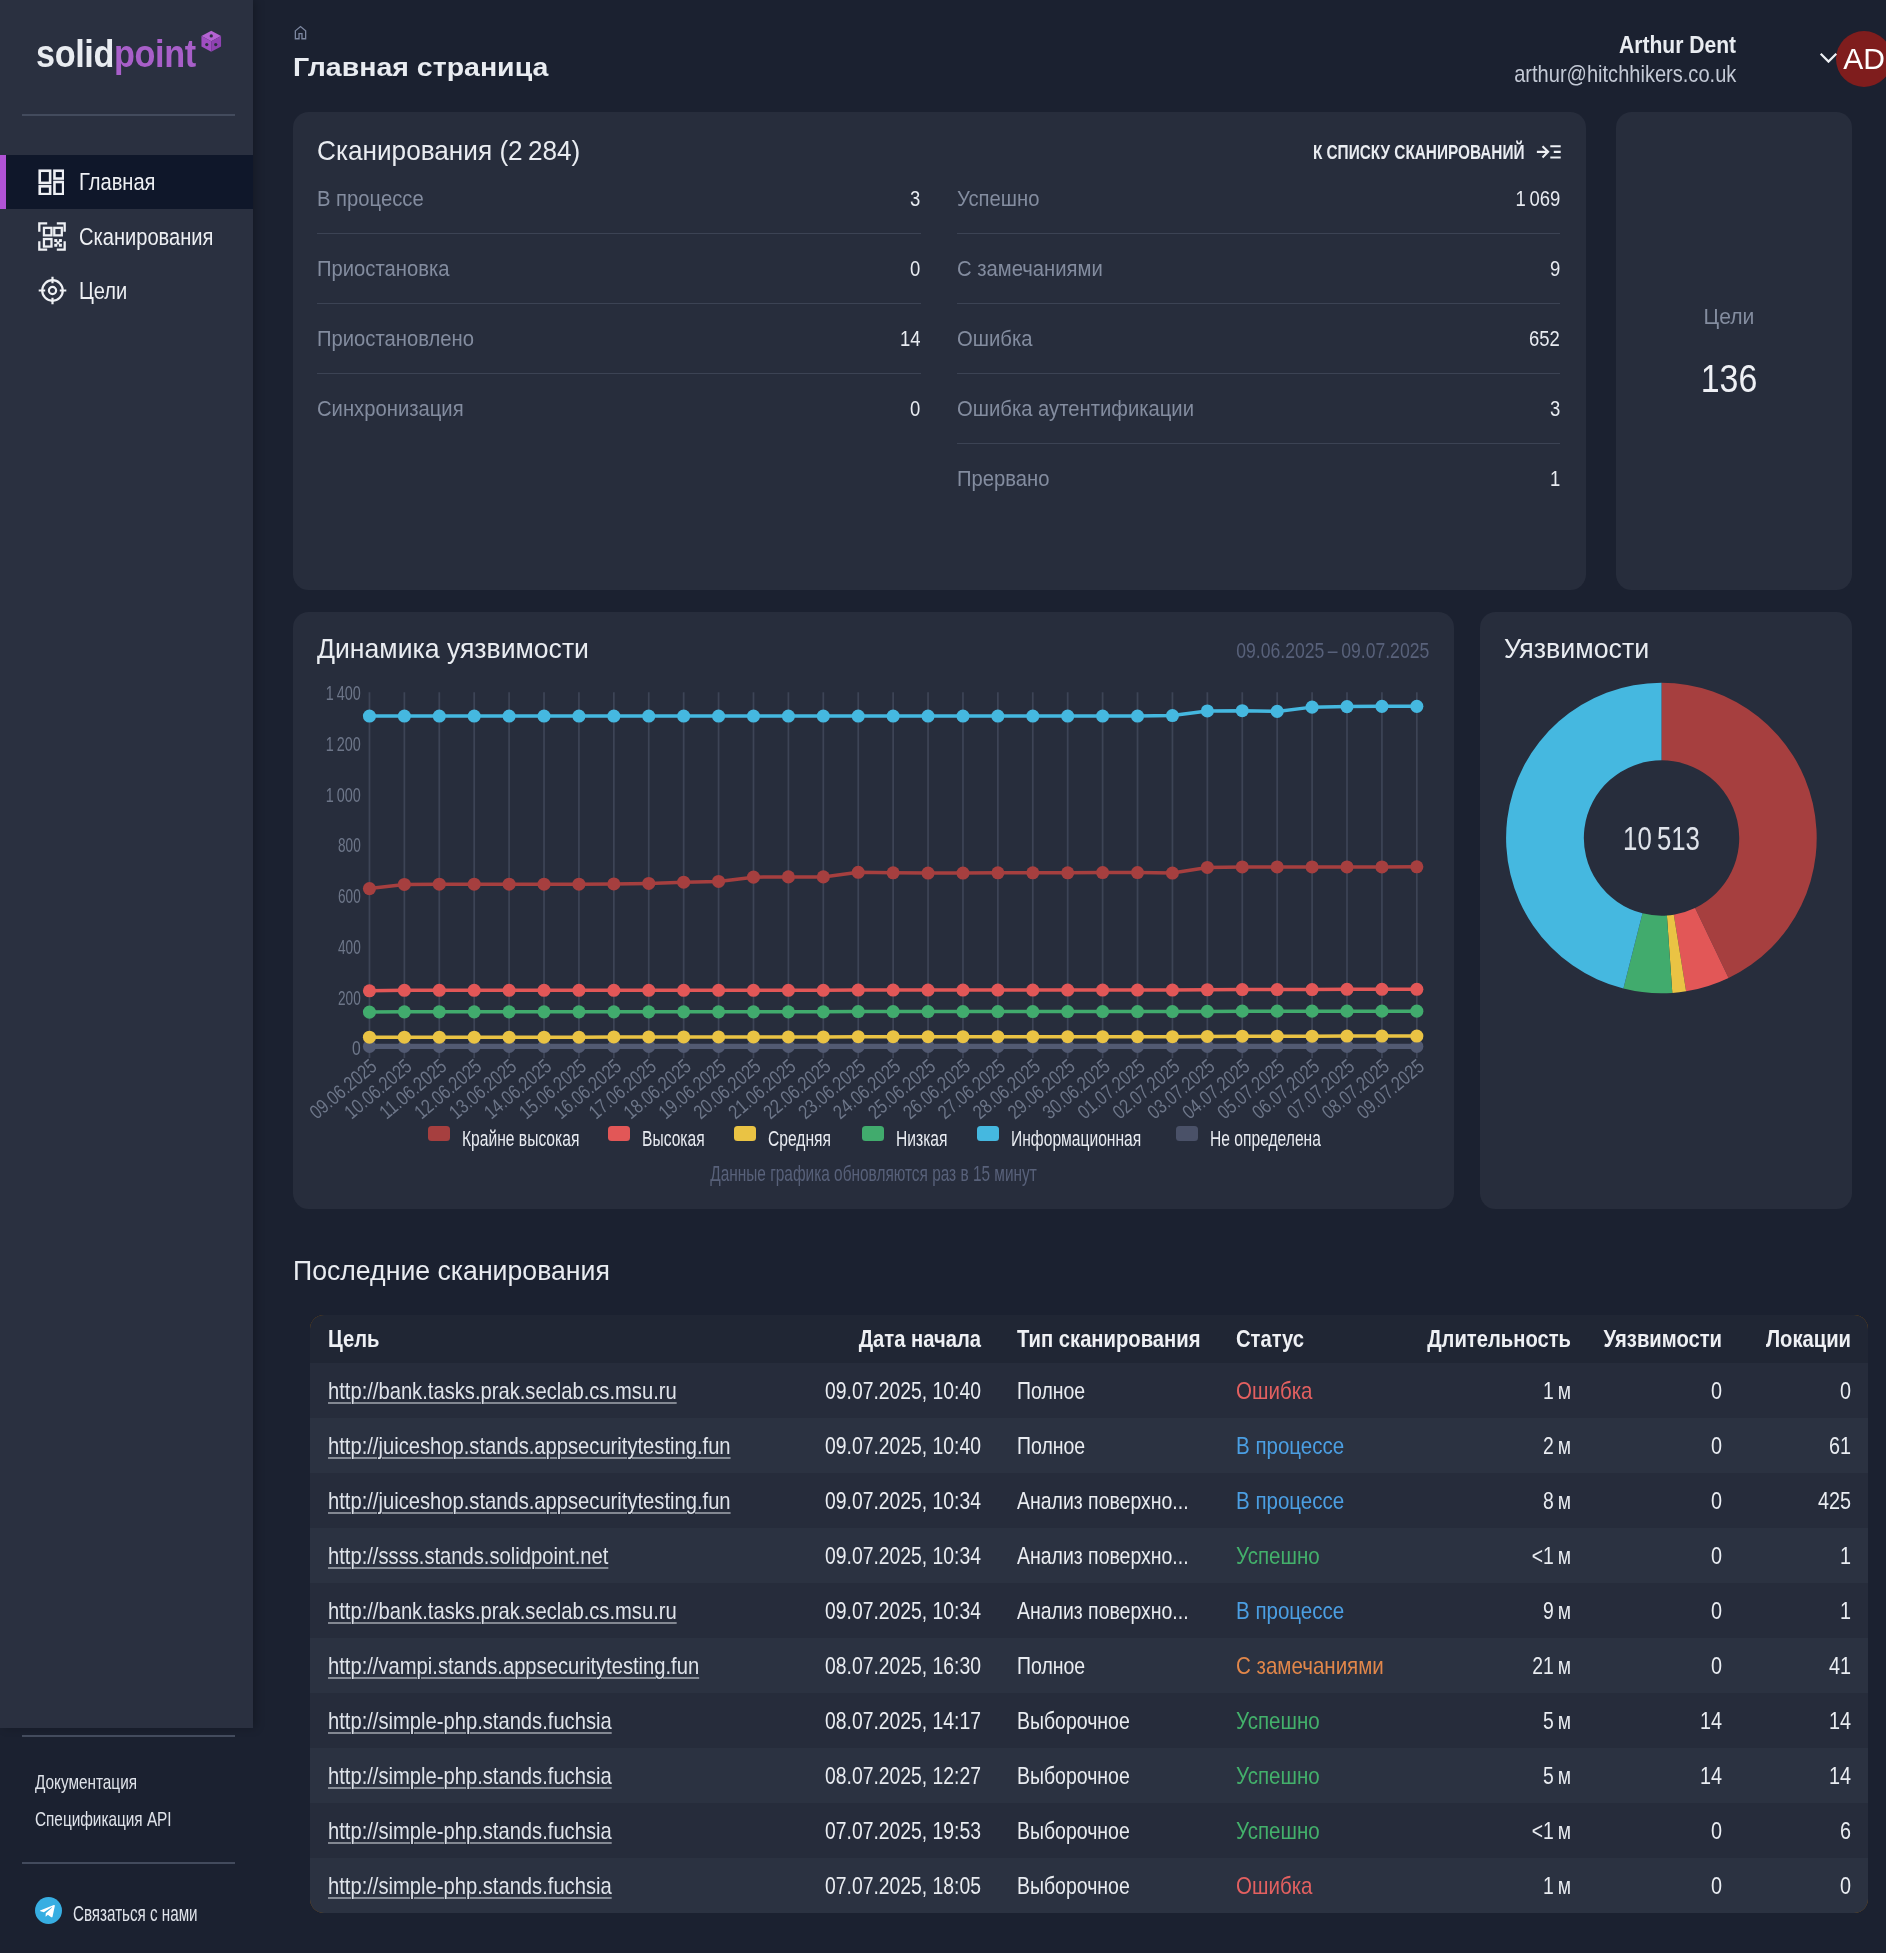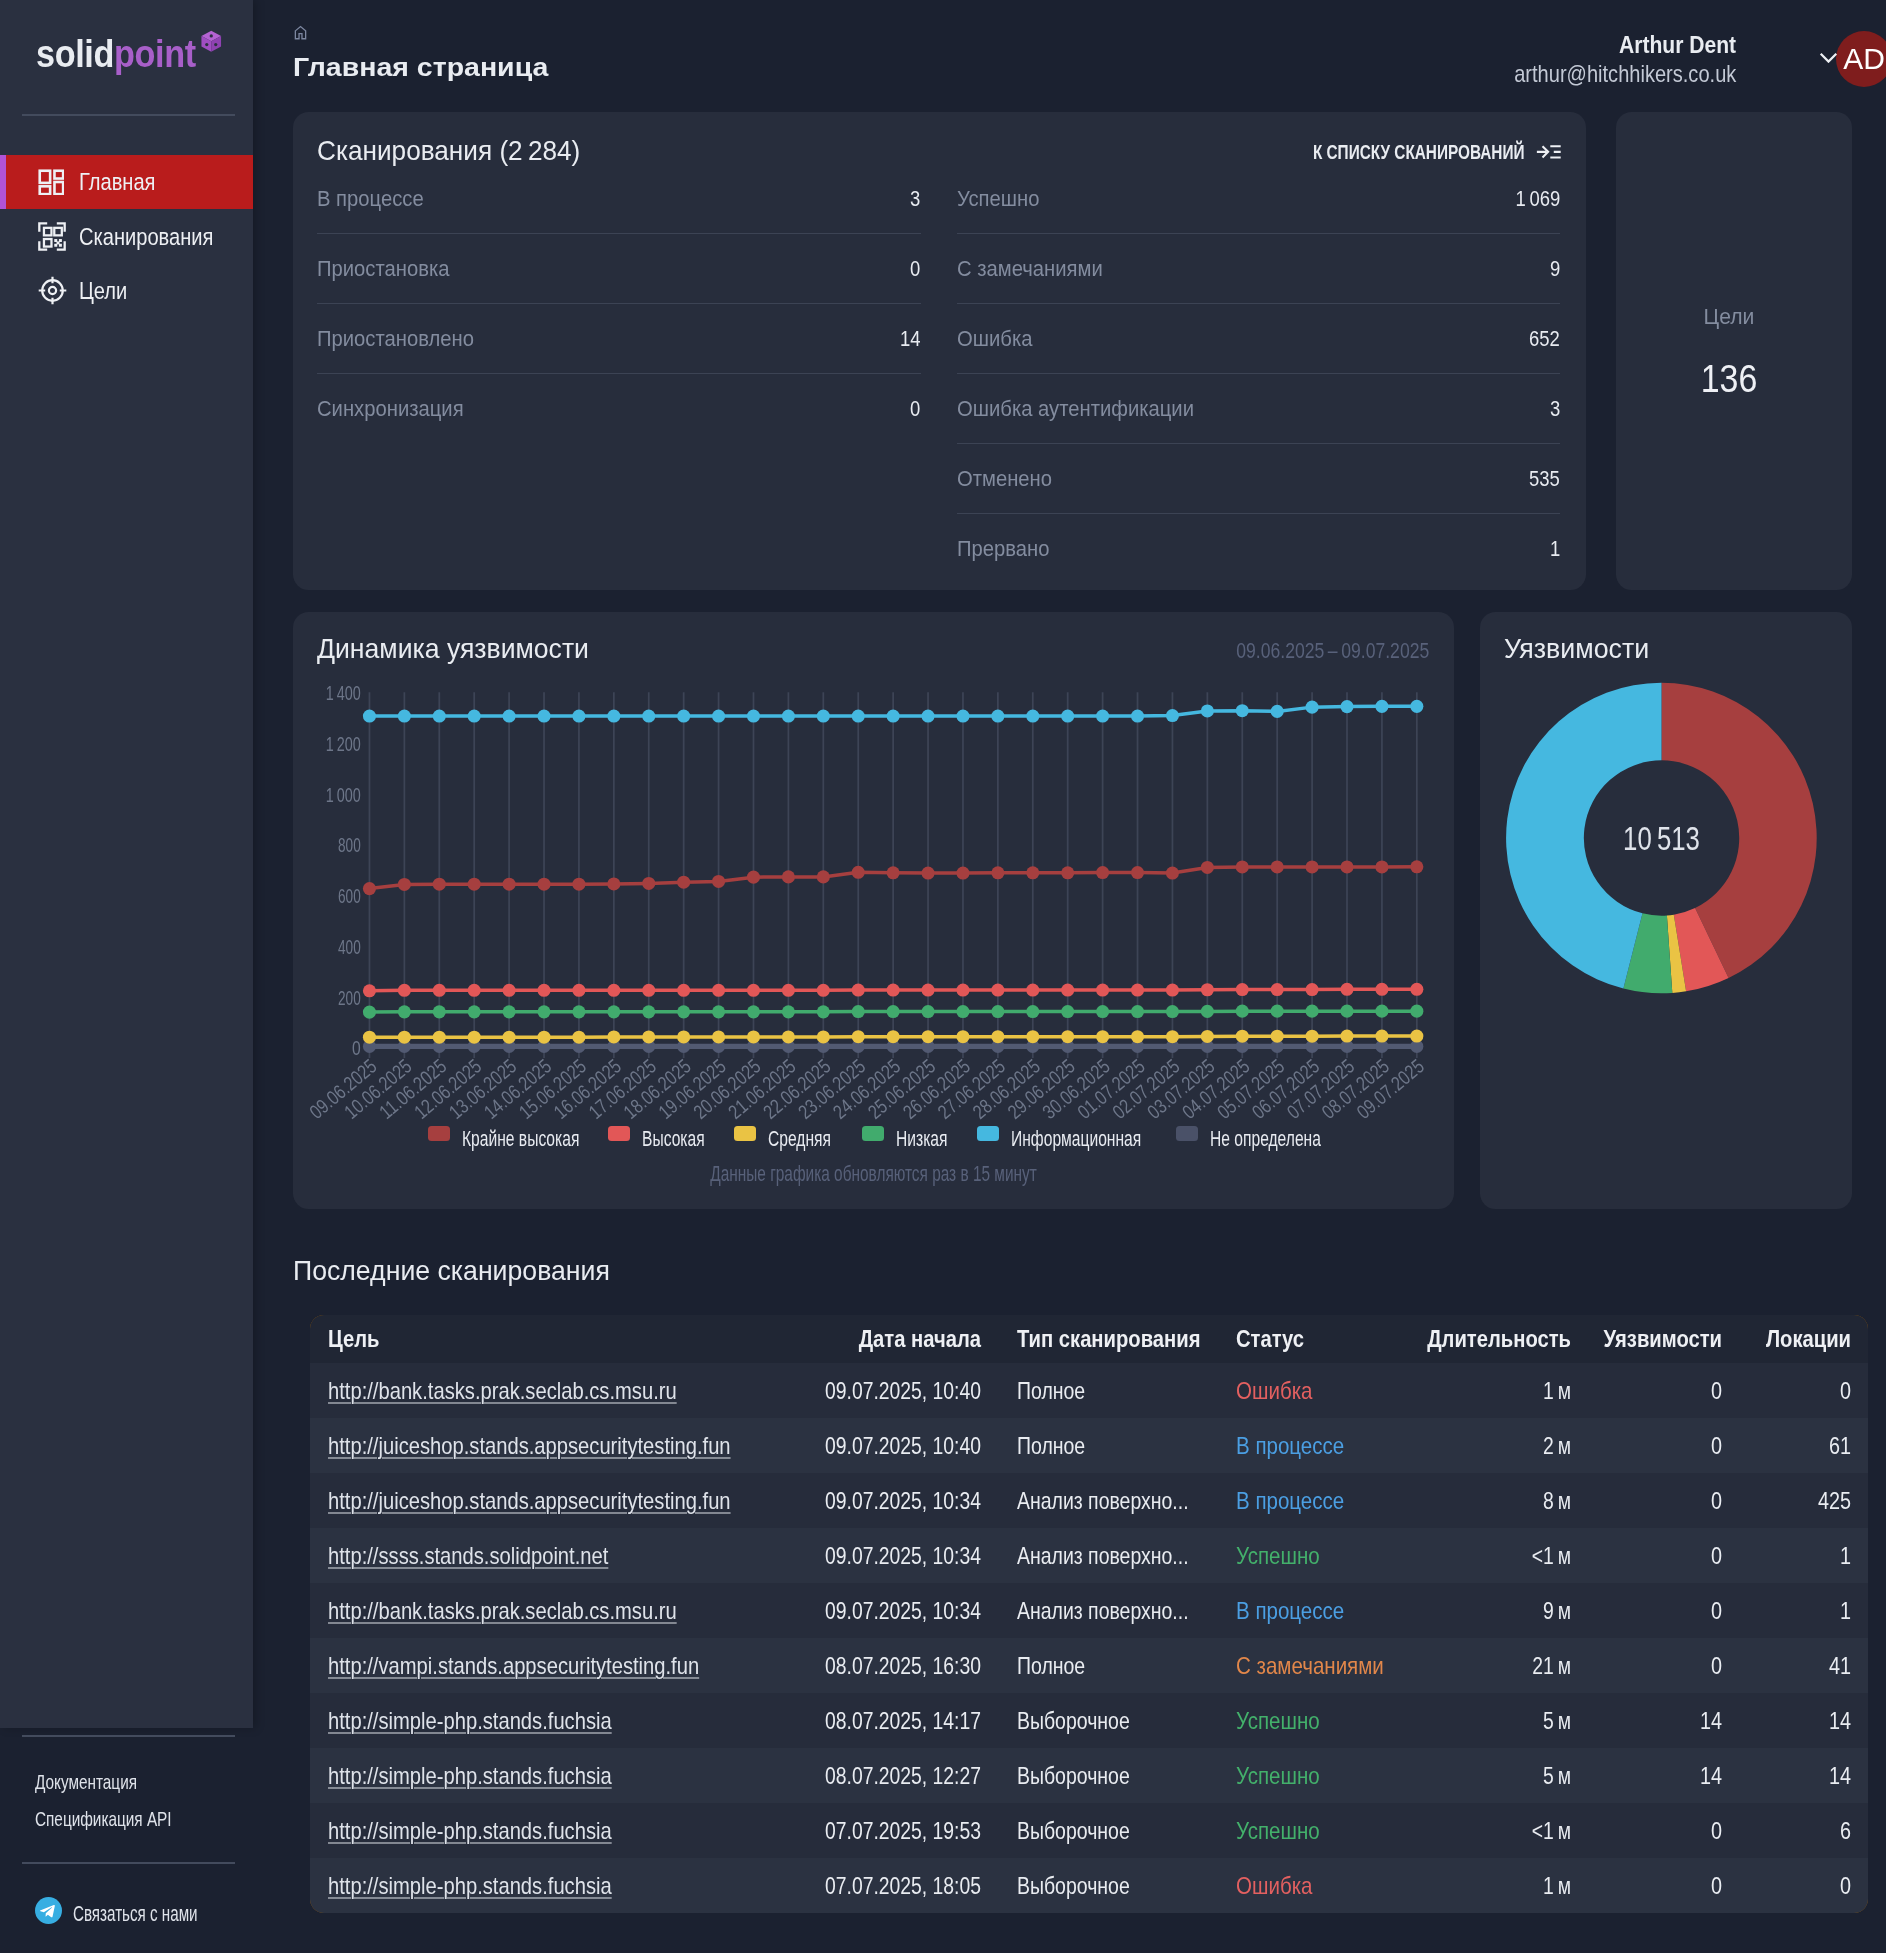--- a/index.html
+++ b/index.html
@@ -8,21 +8,21 @@
 #side{position:absolute;left:0;top:0;width:253px;height:1728px;background:#2a3040;
 box-shadow:3.5px 0 8.7px rgba(0,0,0,.22)}
 #logo{position:absolute;left:36px;top:33px;font-size:38px;font-weight:700;letter-spacing:-0.4px;
 color:#e9ecf1;transform:scaleX(.9);transform-origin:0 50%;white-space:nowrap}
 #logo b{color:#a85fc9;font-weight:700}
 #cube{position:absolute;left:199px;top:29px}
 .sdiv{position:absolute;left:22px;width:213px;height:1.7px;background:#434b5d}
 .nav{position:absolute;left:0;width:253px;height:54px;display:flex;align-items:center;font-size:24.5px;color:#eef0f4}
 .nav .ic{position:absolute;left:38px;top:14px;width:26px;height:26px}
 .nav .tx{margin-left:79px;transform:scaleX(.82);transform-origin:0 50%;white-space:nowrap}
-.nav.act{background:#b91c1c}
+.nav.act{background:#0f172a}
 .nav.act::before{content:"";position:absolute;left:0;top:0;width:6.1px;height:54px;background:#b153d6}
 .flink{position:absolute;left:35px;font-size:21px;color:#dfe3ea;transform:scaleX(.73);
 transform-origin:0 50%;white-space:nowrap}
 #h1{position:absolute;left:293px;top:53px;font-size:25px;font-weight:700;
 transform:scaleX(1.14);transform-origin:0 50%;white-space:nowrap}
 #uname{position:absolute;right:151px;top:31px;font-size:24.5px;font-weight:700;
 transform:scaleX(.86);transform-origin:100% 50%;white-space:nowrap}
 #umail{position:absolute;right:151px;top:61px;font-size:23.6px;color:#c3c9d5;
 transform:scaleX(.85);transform-origin:100% 50%;white-space:nowrap}
 #uava{position:absolute;left:1836px;top:31px;width:56px;height:56px;border-radius:50%;background:#7f1d1d;
@@ -187,24 +187,20 @@
         <span class="sl">С замечаниями</span>
         <span class="sv">9</span>
       </div>
       <div class="srow bd">
         <span class="sl">Ошибка</span>
         <span class="sv">652</span>
       </div>
       <div class="srow bd">
         <span class="sl">Ошибка аутентификации</span>
         <span class="sv">3</span>
-      </div>
-      <div class="srow bd">
-        <span class="sl">Отменено</span>
-        <span class="sv">535</span>
       </div>
       <div class="srow">
         <span class="sl">Прервано</span>
         <span class="sv">1</span>
       </div>
     </div>
 </div>
 <div class="card" id="c2">
     <div class="t">Цели</div>
     <div class="n">136</div>

